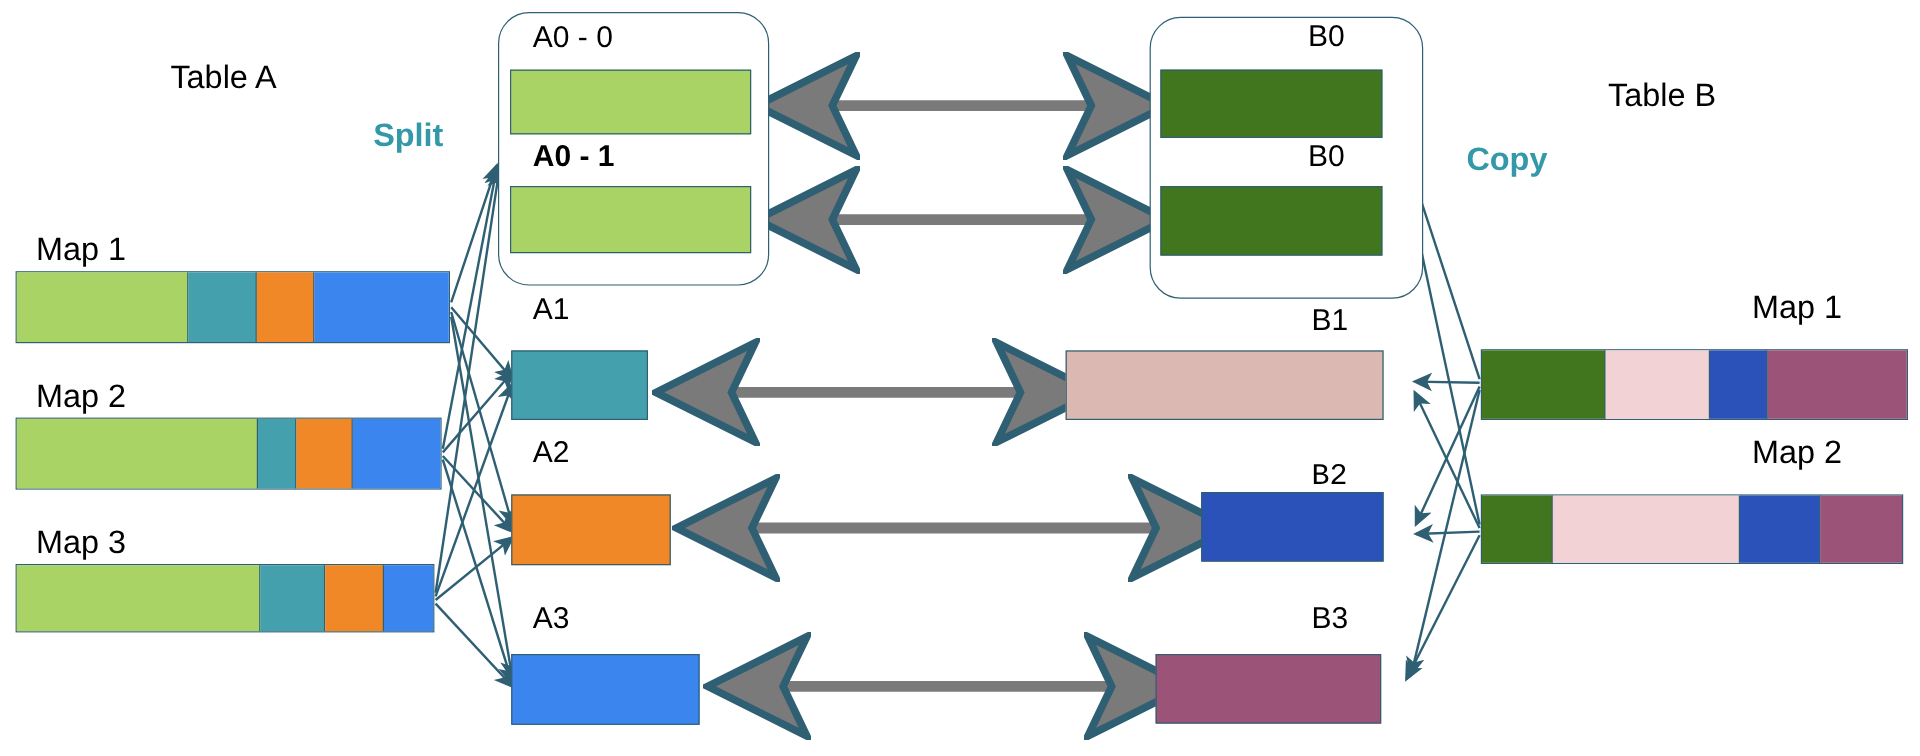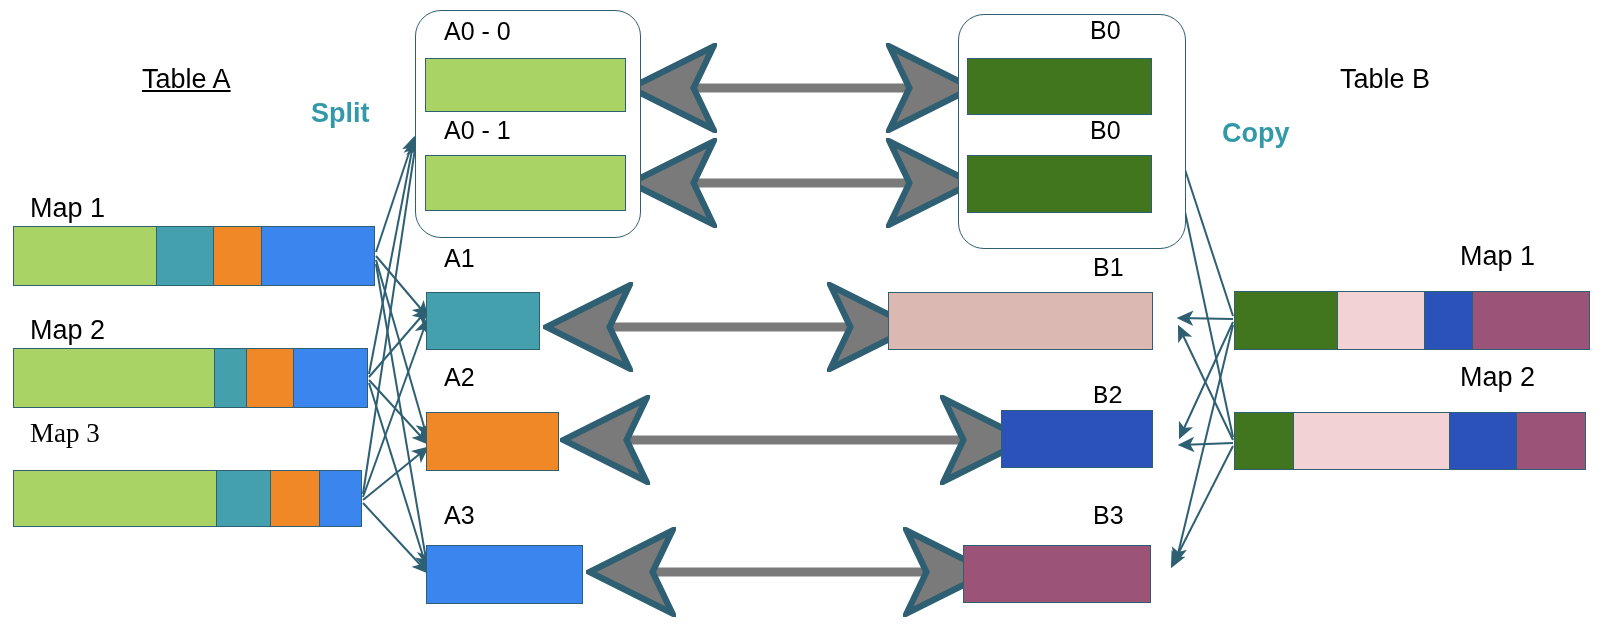--- a/index.html
+++ b/index.html
@@ -124,53 +124,53 @@
     </defs>
     <g stroke="#7A7A7A" stroke-width="9" fill="none" marker-start="url(#gl)" marker-end="url(#gr)">
       <line x1="645" y1="88" x2="958" y2="88"></line>
       <line x1="645" y1="183" x2="958" y2="183"></line>
       <line x1="561" y1="327" x2="899" y2="327"></line>
       <line x1="578" y1="440" x2="1012" y2="440"></line>
       <line x1="604" y1="572" x2="975" y2="572"></line>
     </g>
   </svg>
 
-  <div class="lbl" style="left:142px; top:66px;text-decoration:underline;">Table A</div>
+  <div class="lbl" style="left:142px; top:51px;">Table A</div>
   <div class="lbl lbl-accent" style="left:300px; top:100px;margin-left:11px;">Split</div>
   <div class="lbl" style="left:1340px; top:66px;">Table B</div>
   <div class="lbl lbl-accent" style="left:1222px; top:120px;">Copy</div>
 
   <div class="lbl" style="left:30px; top:195px;">Map 1</div>
   <div class="bar z0" id="left-bar-0" style="left:13px; top:226px; width:362px; height:60px;">
       <div class="seg" style="width: 39.8%; background: rgb(169, 211, 101);"></div>
       <div class="seg" style="width: 15.7%; background: rgb(69, 160, 174);"></div>
       <div class="seg" style="width: 13.3%; background: rgb(240, 136, 40);"></div>
       <div class="seg" style="width: 31.2%; background: rgb(59, 134, 238);"></div>
     </div>
 
   <div class="lbl" style="left:30px; top:317px;">Map 2</div>
   <div class="bar z0" id="left-bar-1" style="left:13px; top:348px; width:355px; height:60px;">
       <div class="seg" style="width: 56.9%; background: rgb(169, 211, 101);"></div>
       <div class="seg" style="width: 9%; background: rgb(69, 160, 174);"></div>
       <div class="seg" style="width: 13.5%; background: rgb(240, 136, 40);"></div>
       <div class="seg" style="width: 20.6%; background: rgb(59, 134, 238);"></div>
     </div>
 
-  <div class="lbl" style="left:30px; top:420px;font-family:Liberation Serif, serif;">Map 3</div>
+  <div class="lbl" style="left:30px; top:439px;">Map 3</div>
   <div class="bar z0" id="left-bar-2" style="left:13px; top:470px; width:349px; height:57px;">
       <div class="seg" style="width: 58.4%; background: rgb(169, 211, 101);"></div>
       <div class="seg" style="width: 15.8%; background: rgb(69, 160, 174);"></div>
       <div class="seg" style="width: 14%; background: rgb(240, 136, 40);"></div>
       <div class="seg" style="width: 11.8%; background: rgb(59, 134, 238);"></div>
     </div>
 
   <div class="group-card z1" style="left:415px; top:10px; width:226px; height:228px;"></div>
   <div class="lbl lbl-sm z1" style="left:444px; top:19px;text-align:right;">A0 - 0</div>
   <div class="box z1" id="box-a0-0" style="left: 425px; top: 58px; width: 201px; height: 54px; background: rgb(169, 211, 101);"></div>
-  <div class="lbl lbl-sm z1" style="left:444px; top:118px;">A0 - 1</div>
+  <div class="lbl lbl-sm z1" style="left:444px; top:118px;font-weight:bold;">A0 - 1</div>
   <div class="box z1" id="box-a0-1" style="left: 425px; top: 155px; width: 201px; height: 56px; background: rgb(169, 211, 101);"></div>
 
   <div class="lbl lbl-sm z1" style="left:444px; top:246px;">A1</div>
   <div class="box z1" id="box-a1" style="left: 426px; top: 292px; width: 114px; height: 58px; background: rgb(69, 160, 174);"></div>
 
   <div class="lbl lbl-sm z1" style="left:444px; top:365px;">A2</div>
   <div class="box z1" id="box-a2" style="left: 426px; top: 412px; width: 133px; height: 59px; background: rgb(240, 136, 40);"></div>
 
   <div class="lbl lbl-sm z1" style="left:444px; top:503px;text-align:right;">A3</div>
   <div class="box z1" id="box-a3" style="left: 426px; top: 545px; width: 157px; height: 59px; background: rgb(59, 134, 238);"></div>

